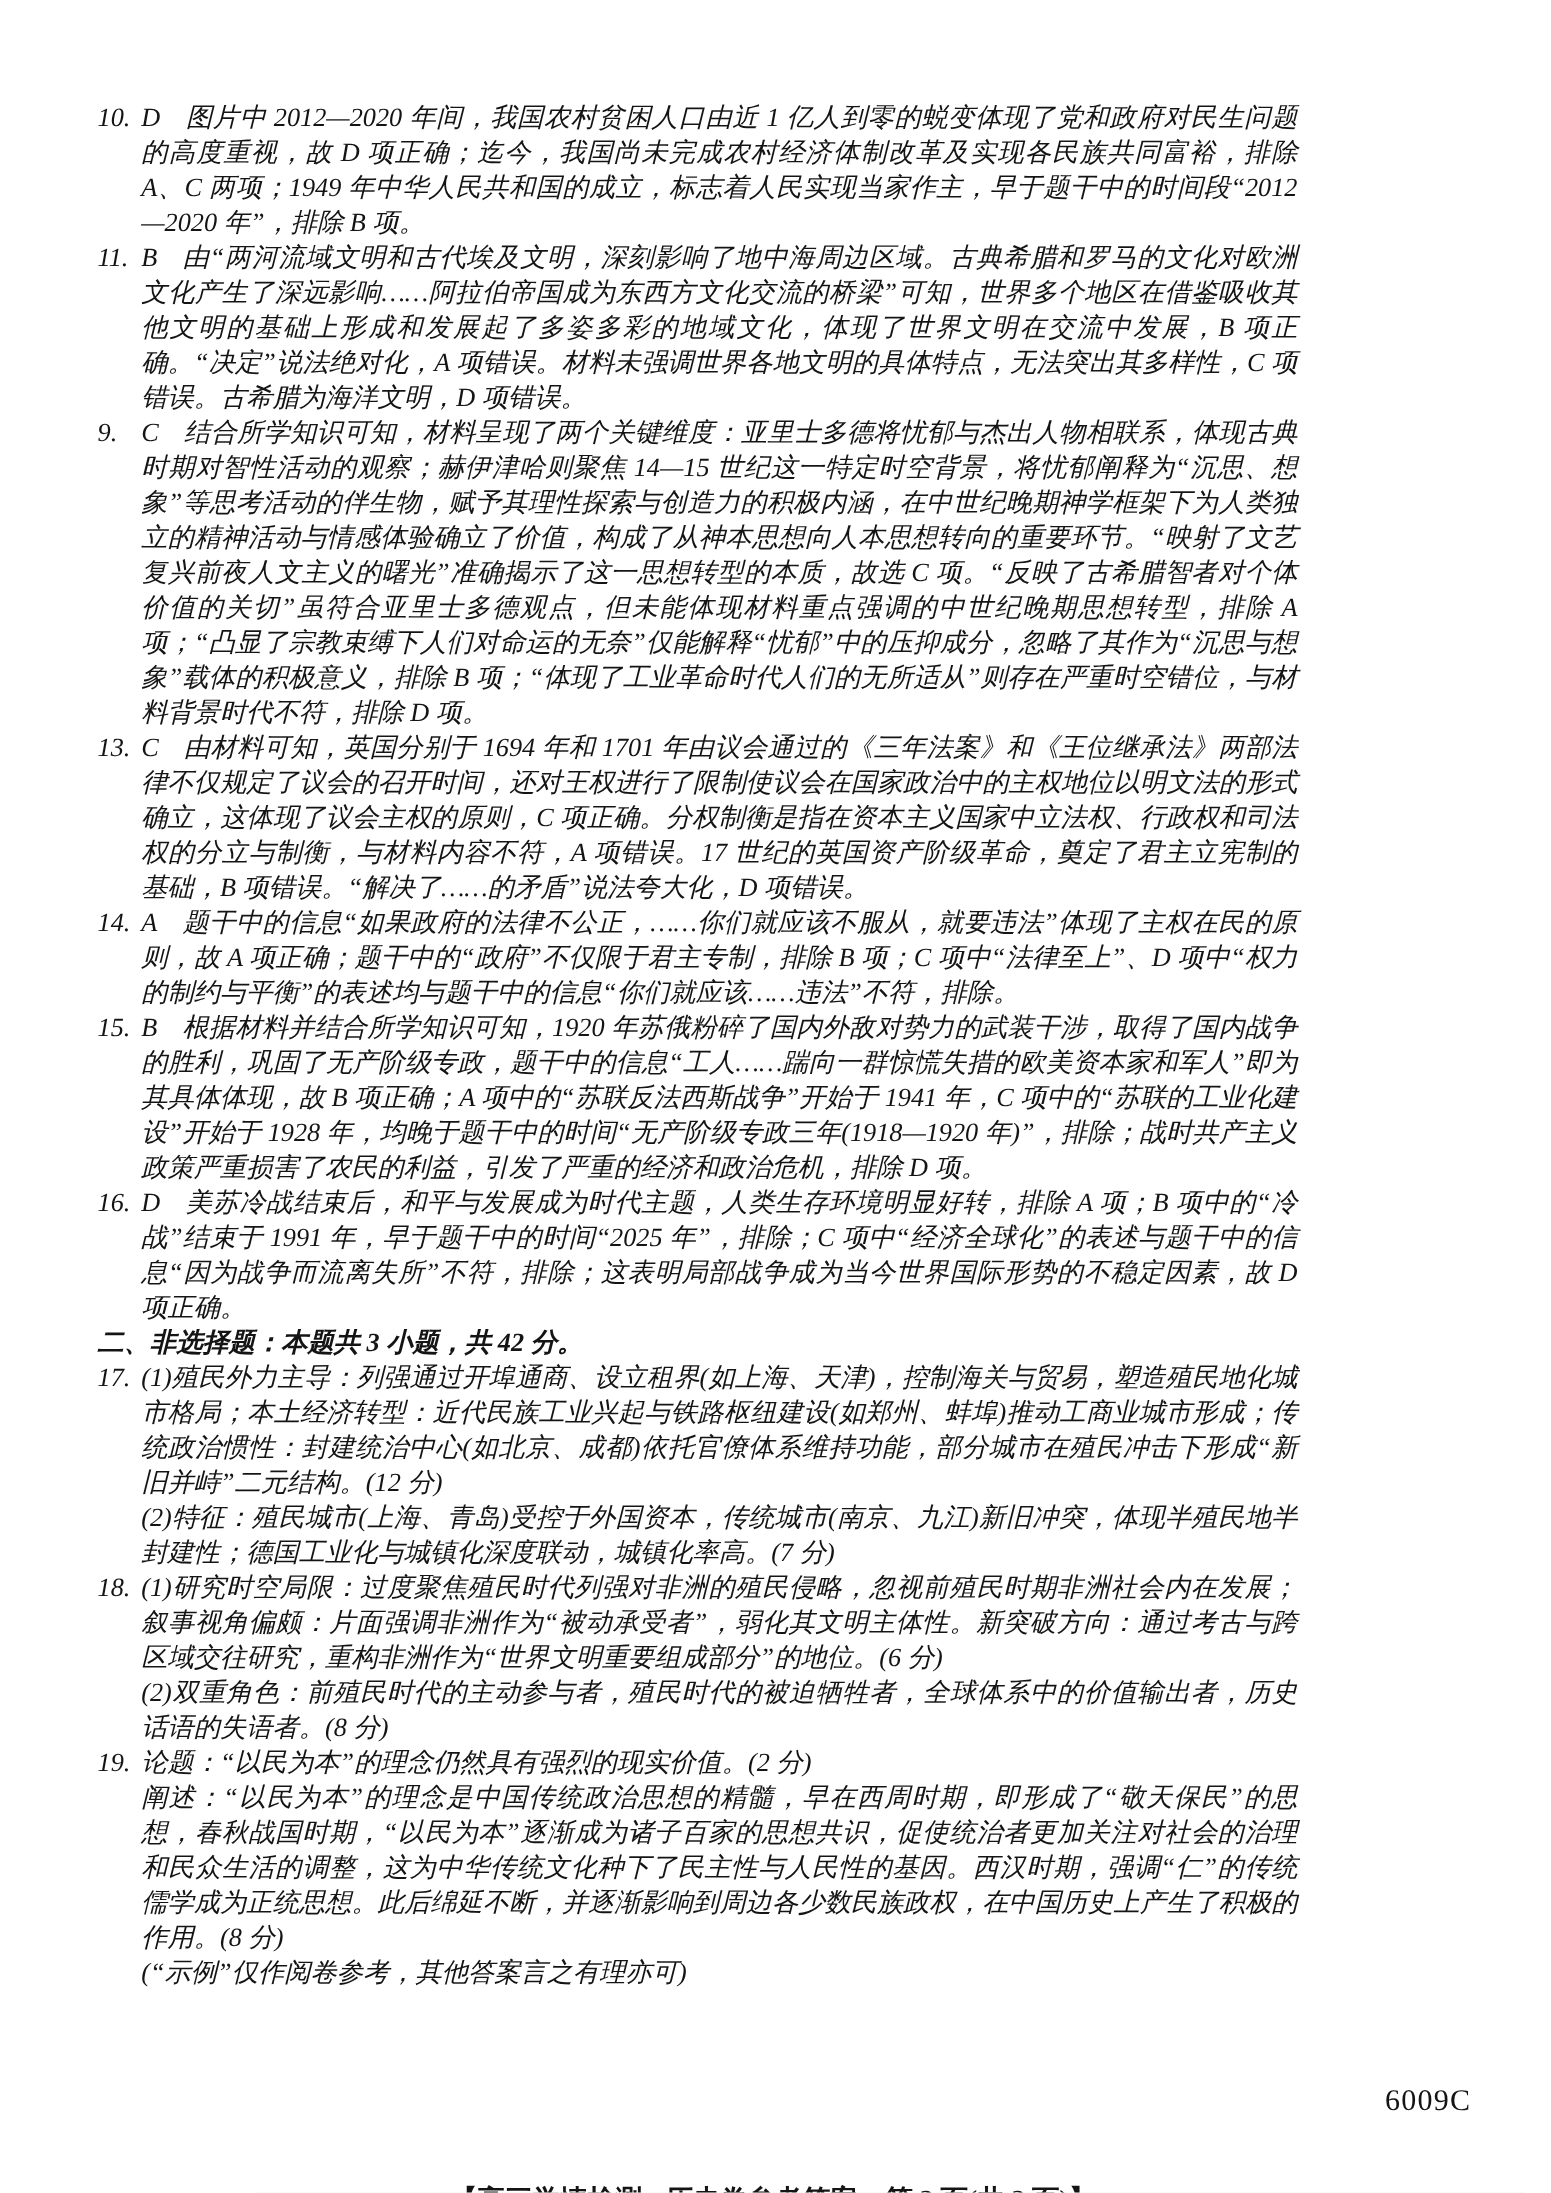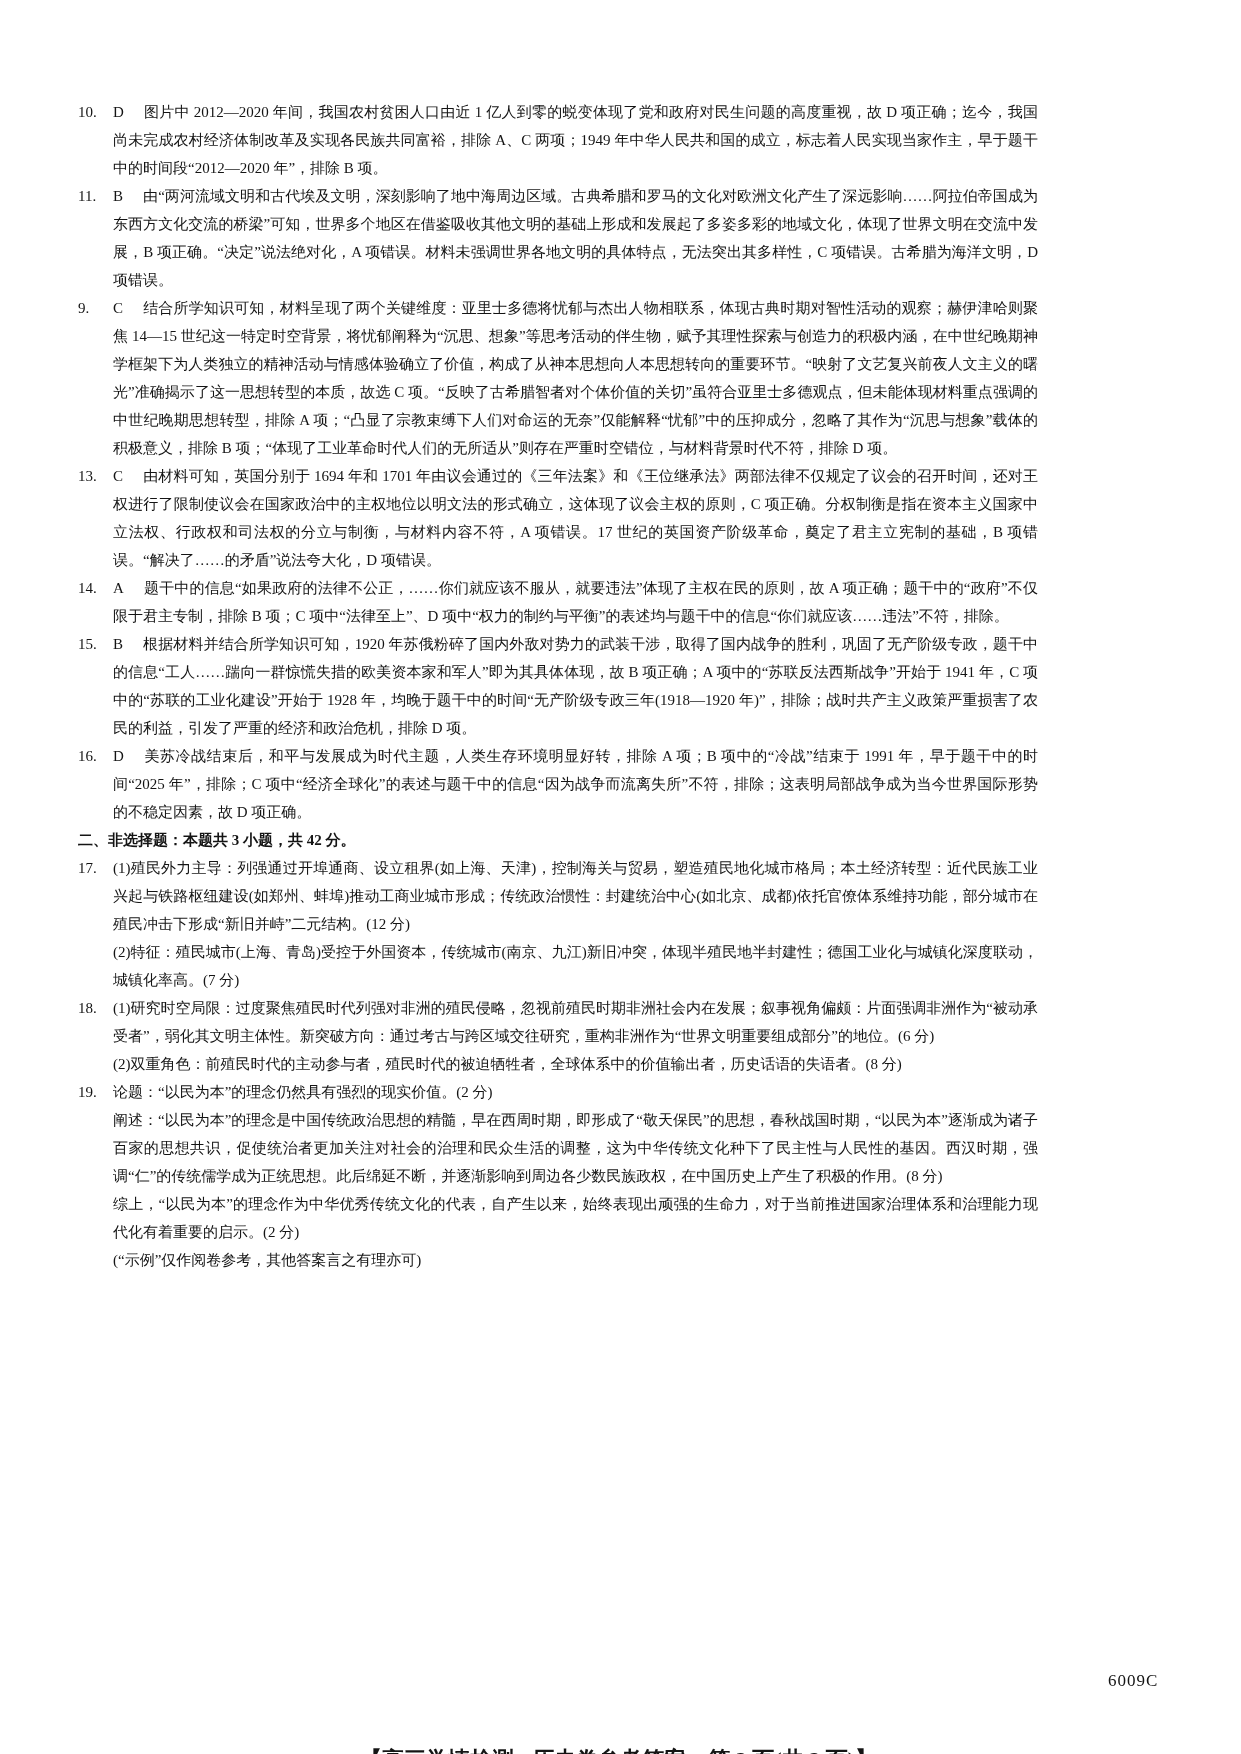--- a/index.html
+++ b/index.html
@@ -11,39 +11,39 @@
     color: #141414;
     background: #ffffff;
     overflow: hidden;
   }
   .page {
     position: absolute; inset: 0;
     background: #ffffff;
   }
   .content {
     position: absolute;
-    left: 78px; top: 98px; width: 960px;
-    font-size: 15px; line-height: 28px;
+    left: 78px; top: 80px; width: 960px;
+    font-size: 21px; line-height: 28px; font-style: italic;
   }
   .item { display: flex; align-items: flex-start; }
   .item-num {
     flex: 0 0 35px;
     white-space: nowrap;
   }
   .item-body { flex: 1; text-align: justify; text-justify: inter-ideograph; }
   .ans-letter { padding-right: 20px; }
   .frq-body p { text-align: justify; text-justify: inter-ideograph; }
   .section-header { font-weight: bold; }
   .footer-left {
     position: absolute; left: 360px; top: 1747px;
     font-size: 22px; font-weight: bold; line-height: 26px;
   }
   .footer-code {
     position: absolute; left: 1108px; top: 1668px;
-    font-size: 17px; line-height: 26px; letter-spacing: 1px;
+    font-size: 24px; line-height: 26px; letter-spacing: 1px;
   }
 </style>
 </head>
 <body>
 
 <div class="page">
   <div class="content">
 
     <div class="item">
       <span class="item-num">10.</span>
@@ -96,21 +96,20 @@
         <p>(1)研究时空局限：过度聚焦殖民时代列强对非洲的殖民侵略，忽视前殖民时期非洲社会内在发展；叙事视角偏颇：片面强调非洲作为“被动承受者”，弱化其文明主体性。新突破方向：通过考古与跨区域交往研究，重构非洲作为“世界文明重要组成部分”的地位。(6 分)</p>
         <p>(2)双重角色：前殖民时代的主动参与者，殖民时代的被迫牺牲者，全球体系中的价值输出者，历史话语的失语者。(8 分)</p>
       </div>
     </div>
 
     <div class="item">
       <span class="item-num">19.</span>
       <div class="item-body frq-body">
         <p>论题：“以民为本”的理念仍然具有强烈的现实价值。(2 分)</p>
         <p>阐述：“以民为本”的理念是中国传统政治思想的精髓，早在西周时期，即形成了“敬天保民”的思想，春秋战国时期，“以民为本”逐渐成为诸子百家的思想共识，促使统治者更加关注对社会的治理和民众生活的调整，这为中华传统文化种下了民主性与人民性的基因。西汉时期，强调“仁”的传统儒学成为正统思想。此后绵延不断，并逐渐影响到周边各少数民族政权，在中国历史上产生了积极的作用。(8 分)</p>
-        <p>综上，“以民为本”的理念作为中华优秀传统文化的代表，自产生以来，始终表现出顽强的生命力，对于当前推进国家治理体系和治理能力现代化有着重要的启示。(2 分)</p>
         <p>(“示例”仅作阅卷参考，其他答案言之有理亦可)</p>
       </div>
     </div>
 
   </div>
 
   <div class="footer-left">【高三学情检测 · 历史卷参考答案　第 2 页(共 2 页)】</div>
   <div class="footer-code">6009C</div>
 </div>
 

